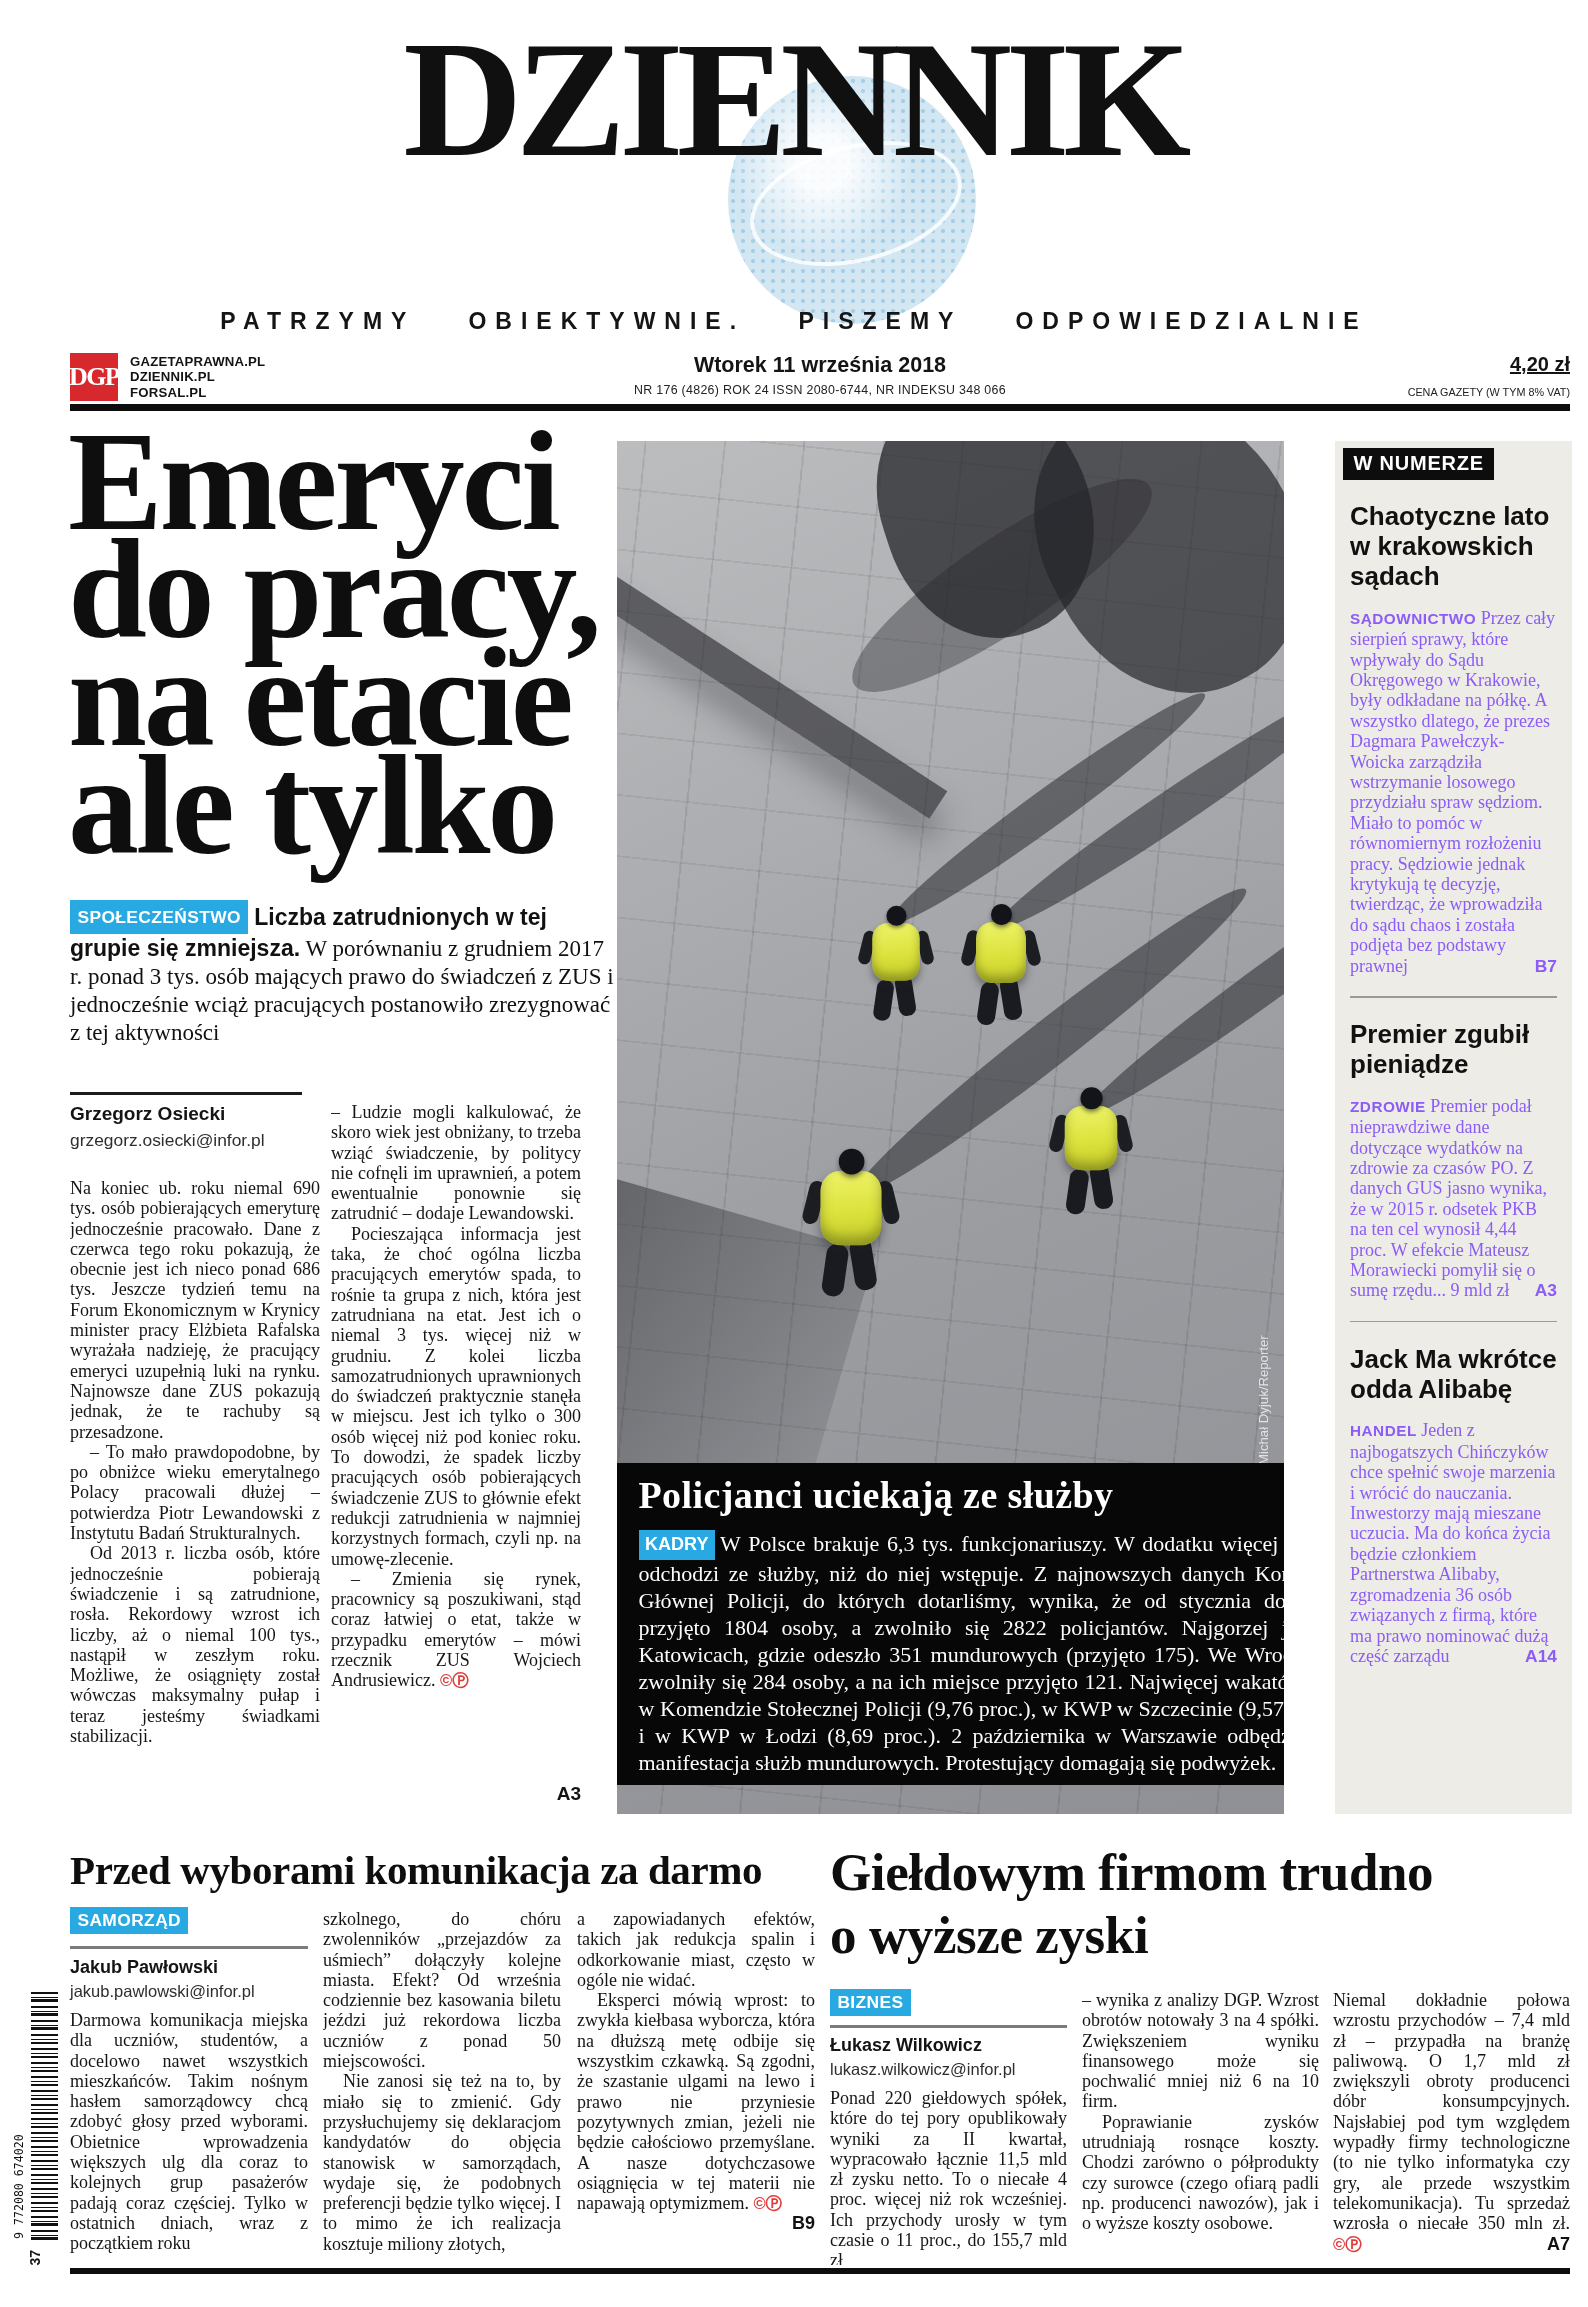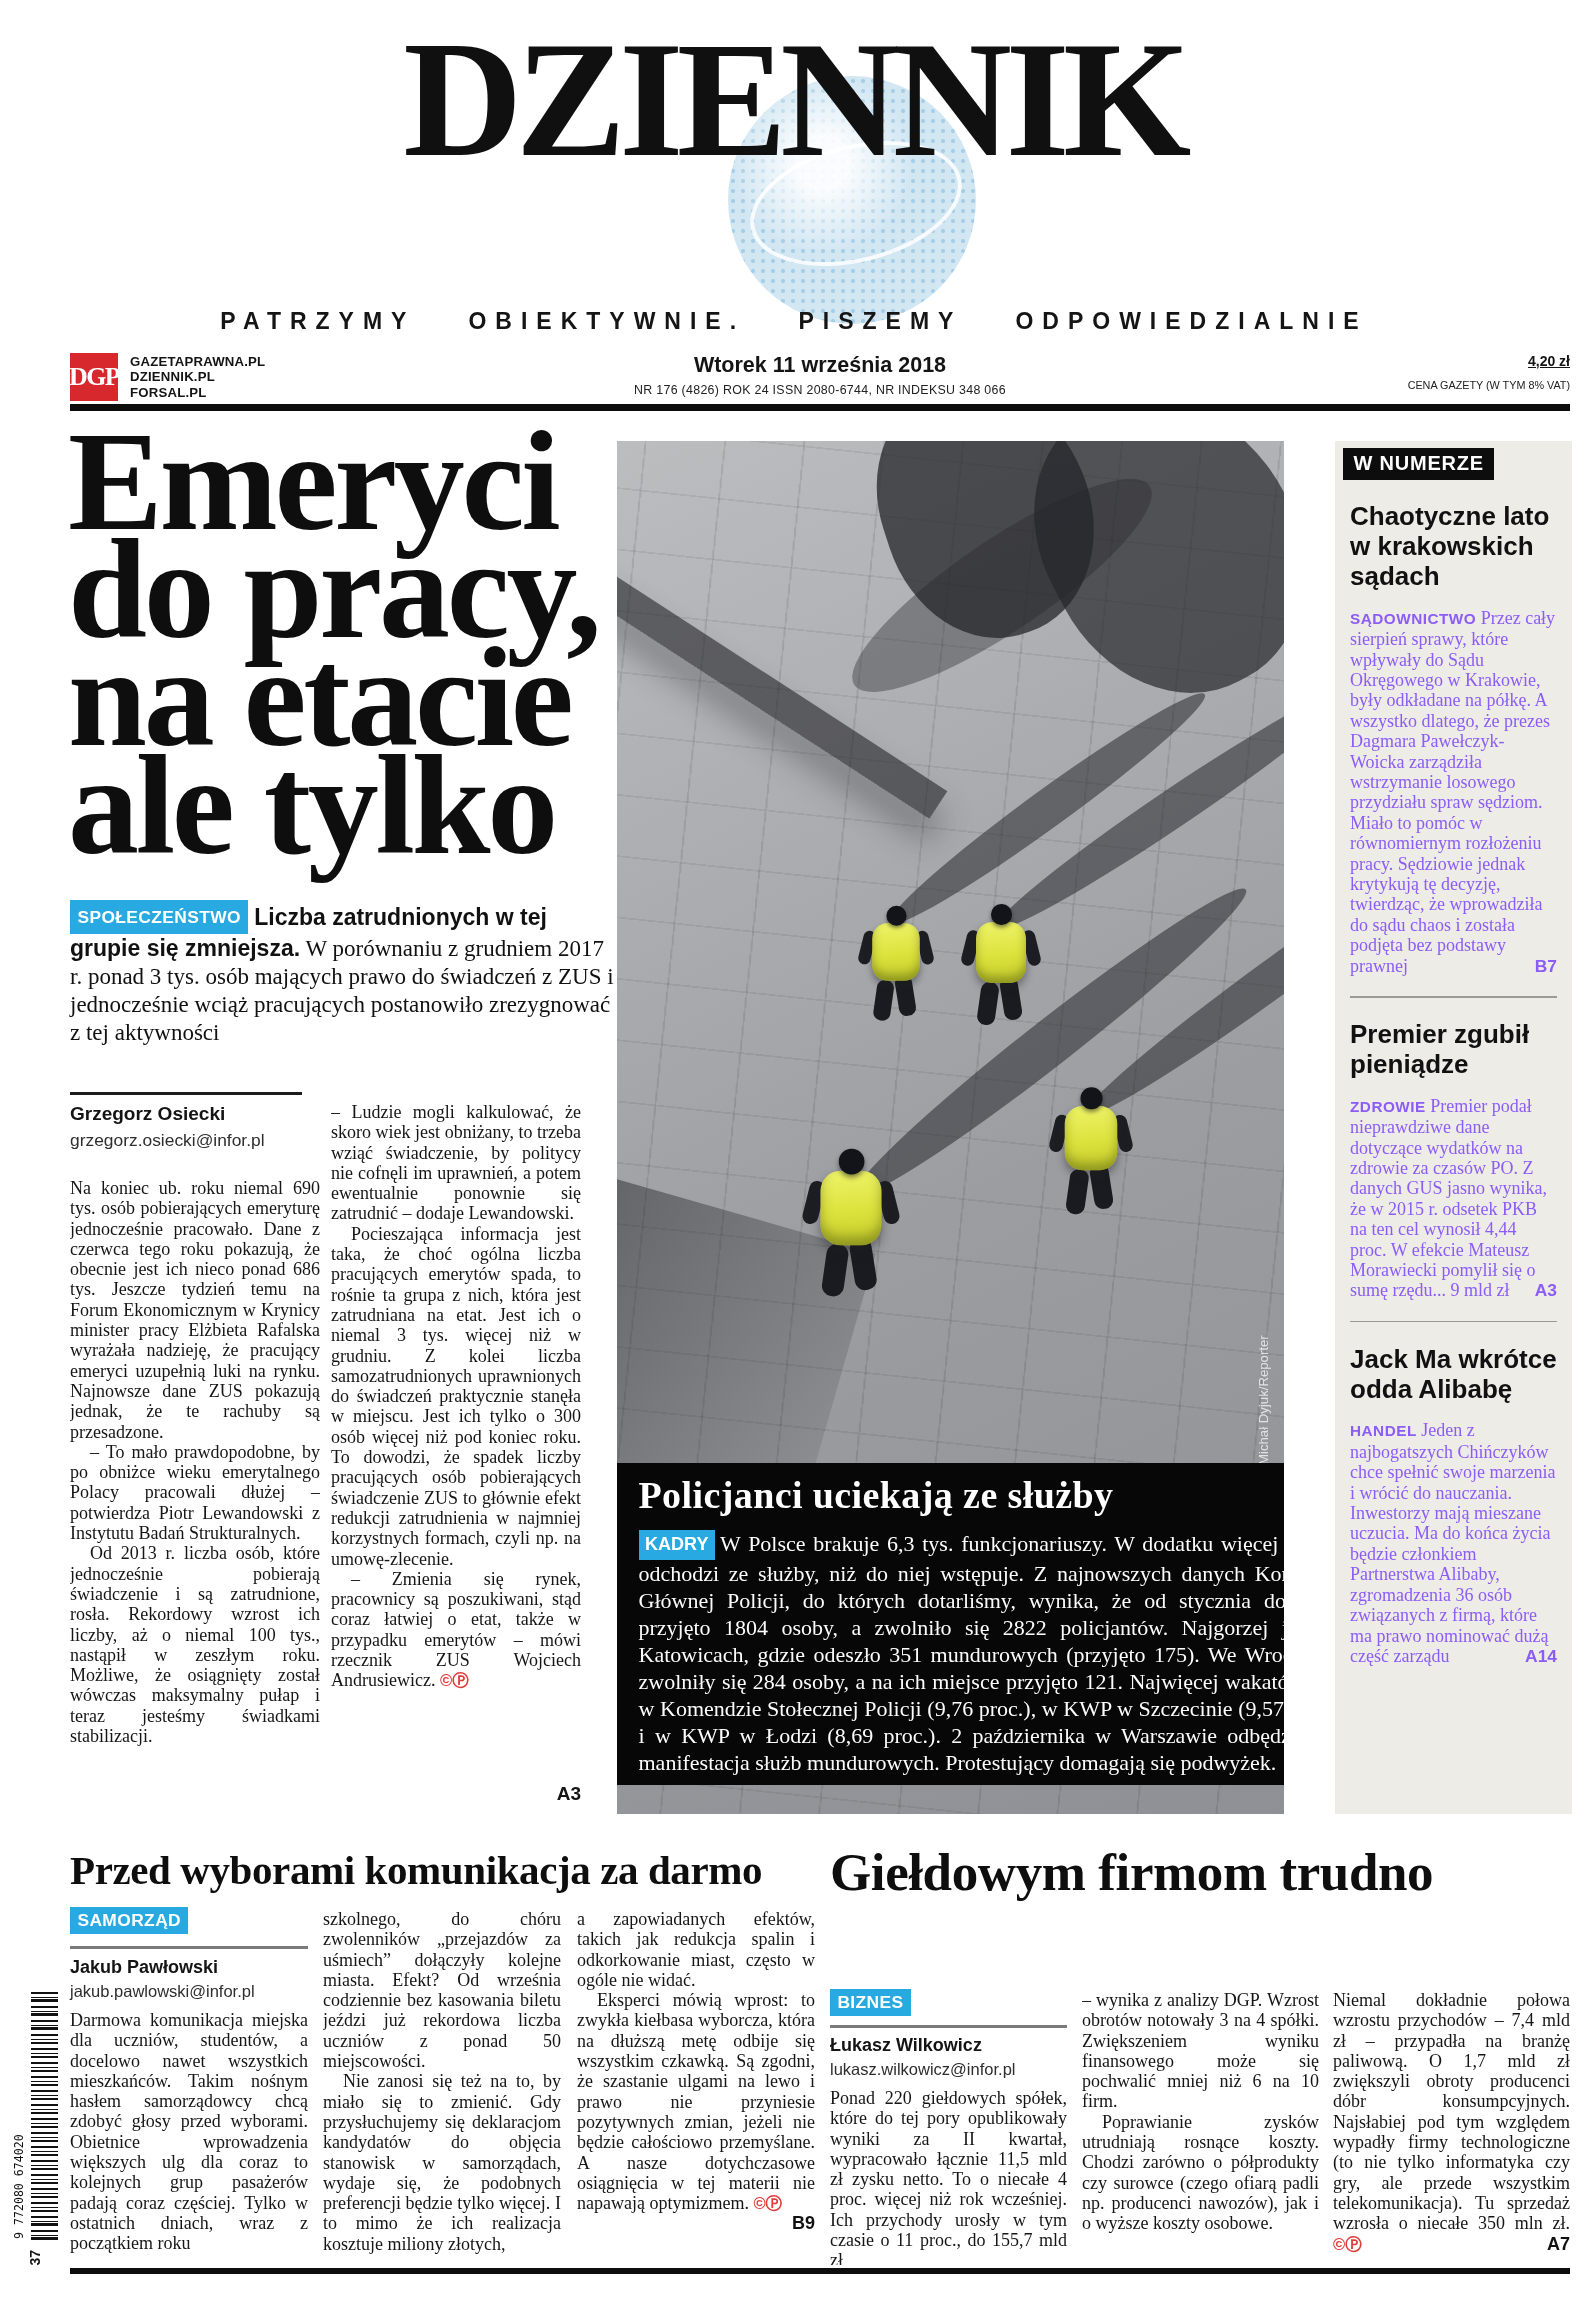--- a/index.html
+++ b/index.html
@@ -39,21 +39,21 @@
   
   .infobar{position:absolute;left:70px;top:351px;width:1500px;height:51px;}
   .dgp-box{position:absolute;left:0;top:1.7px;width:48px;height:48px;background:var(--brand-red,#d7282e);
     color:#fff;font-family:"Liberation Serif",serif;font-weight:bold;font-size:26px;
     display:flex;align-items:center;justify-content:center;letter-spacing:-1.7px;}
   .portals{position:absolute;left:60px;top:2.5px;font-weight:bold;font-size:13.2px;line-height:15.7px;letter-spacing:0.2px;}
   .datewrap{position:absolute;left:0;right:0;top:1.7px;text-align:center;}
   .dateline{font-weight:bold;font-size:21.5px;}
   .issueline{font-size:12.4px;margin-top:5px;color:#222;letter-spacing:0.3px;}
   .pricewrap{position:absolute;right:0;top:1.7px;text-align:right;}
-  .price{font-weight:bold;font-size:14px;text-decoration:underline;}
+  .price{font-weight:bold;font-size:20px;text-decoration:underline;}
   .pricenote{font-size:10.8px;margin-top:10px;color:#222;}
   .top-rule{position:absolute;left:70px;top:404px;width:1500px;height:7.4px;background:#0d0d0d;}
   
   .headline1{position:absolute;left:68px;top:427px;width:546px;
     font-weight:bold;font-size:142px;line-height:108px;letter-spacing:-3.3px;color:#0e0e0e;}
   .headline1 div{white-space:nowrap;}
   .lead{position:absolute;left:70px;top:900px;width:548px;font-size:23px;line-height:28px;color:#111;}
   .tag{display:inline-block;background:var(--accent-blue,#29a9e1);color:#fff;
     font-family:"Liberation Sans",sans-serif;font-weight:bold;font-size:17.4px;
     padding:2.5px 7.4px 3.3px;vertical-align:2.5px;letter-spacing:0.4px;}
@@ -308,20 +308,21 @@
     <p>szkolnego, do chóru zwolenników „przejazdów za uśmiech” dołączyły kolejne miasta. Efekt? Od września codziennie bez kasowania biletu jeździ już rekordowa liczba uczniów z ponad 50 miejscowości.</p>
     <p>Nie zanosi się też na to, by miało się to zmienić. Gdy przysłuchujemy się deklaracjom kandydatów do objęcia stanowisk w samorządach, wydaje się, że podobnych preferencji będzie tylko więcej. I to mimo że ich realizacja kosztuje miliony złotych,</p>
   </div>
   <div class="bodycol" style="left:577px;top:1909px;width:238px;height:347px;">
     <p>a zapowiadanych efektów, takich jak redukcja spalin i odkorkowanie miast, często w ogóle nie widać.</p>
     <p><span>Eksperci mówią wprost: to zwykła kiełbasa wyborcza, która na dłuższą metę odbije się wszystkim czkawką. Są zgodni, że szastanie ulgami na lewo i prawo nie przyniesie pozytywnych zmian, jeżeli nie będzie całościowo przemyślane. A nasze dotychczasowe osiągnięcia w tej materii nie napawają optymizmem.</span> <span class="cp">©Ⓟ</span><span class="ref-float-dark">B9</span></p>
   </div>
 
   <div class="art-right-head">
     <div>Giełdowym firmom trudno</div>
+    <div>o wyższe zyski</div>
   </div>
   <div style="position:absolute;left:830px;top:1989px;">
     <span class="tag">BIZNES</span>
   </div>
   <div class="tagrow-rule" style="left:830px;top:2025px;width:237px;"></div>
   <div class="b-author" style="left:830px;top:2035px;">Łukasz Wilkowicz</div>
   <div class="b-email" style="left:830px;top:2060px;">lukasz.wilkowicz@infor.pl</div>
   <div class="bodycol" style="left:830px;top:2088px;width:237px;height:177px;">
     <p>Ponad 220 giełdowych spółek, które do tej pory opublikowały wyniki za II kwartał, wypracowało łącznie 11,5 mld zł zysku netto. To o niecałe 4 proc. więcej niż rok wcześniej. Ich przychody urosły w tym czasie o 11 proc., do 155,7 mld zł</p>
   </div>

